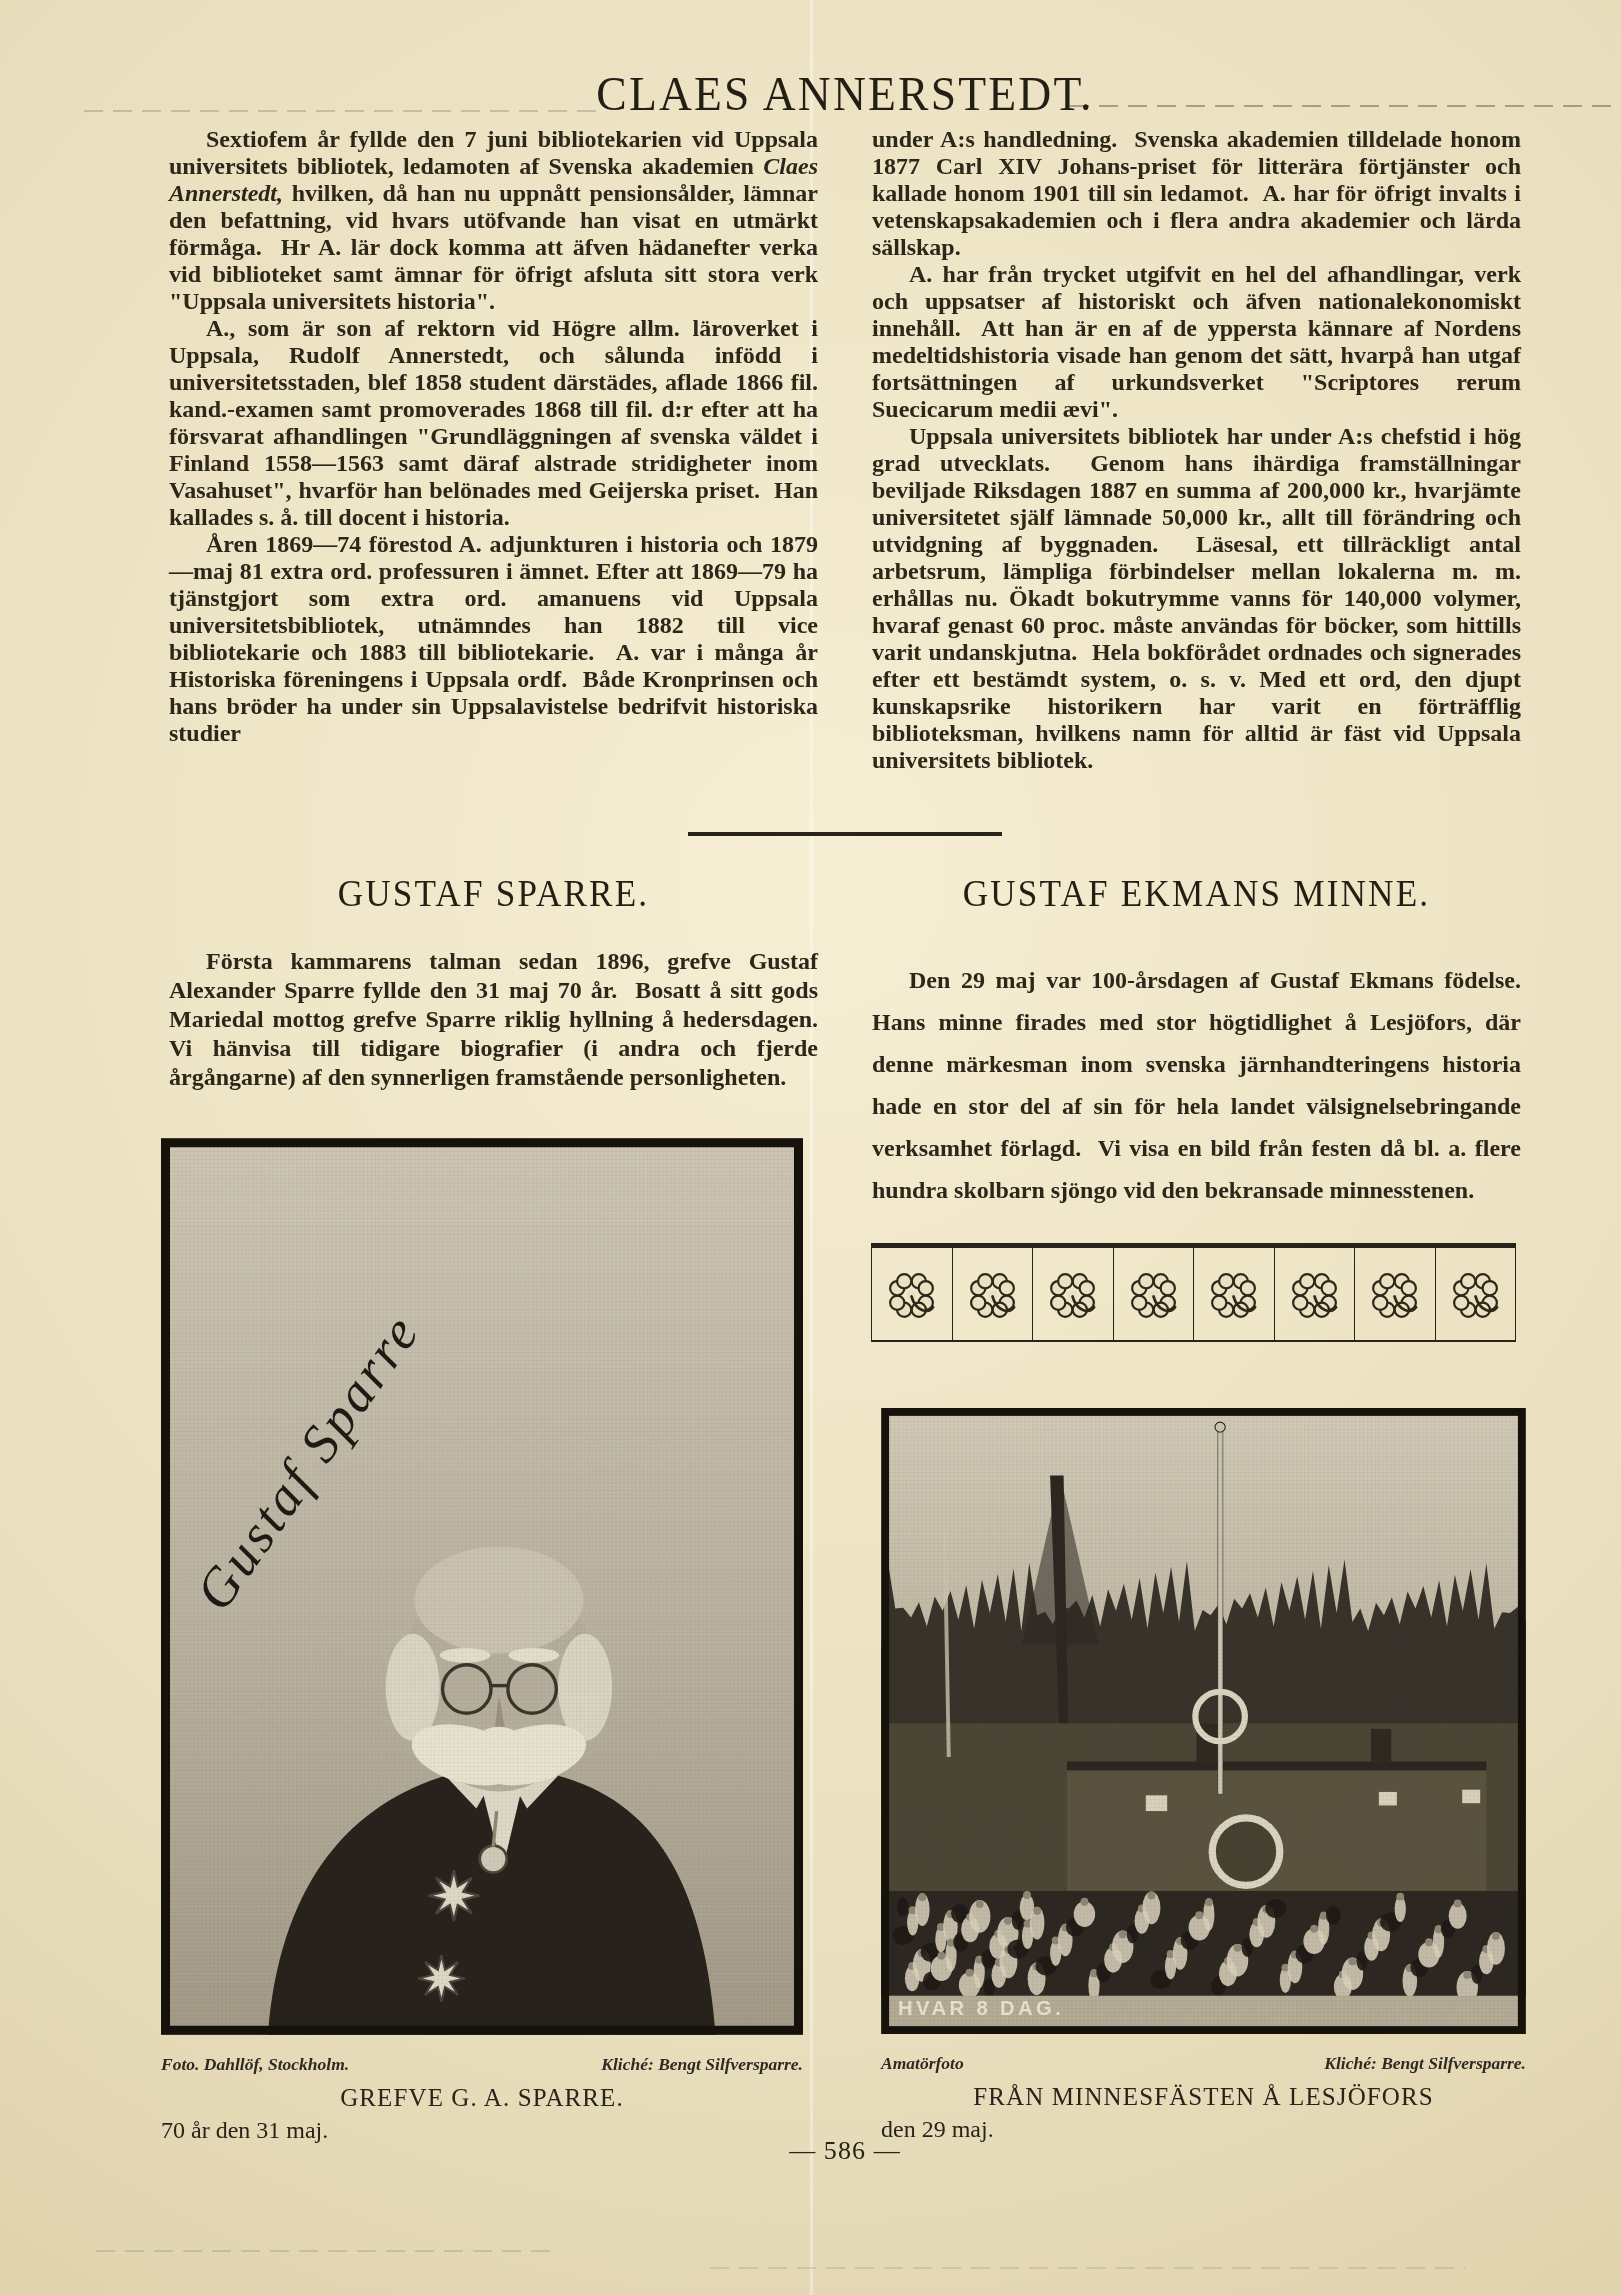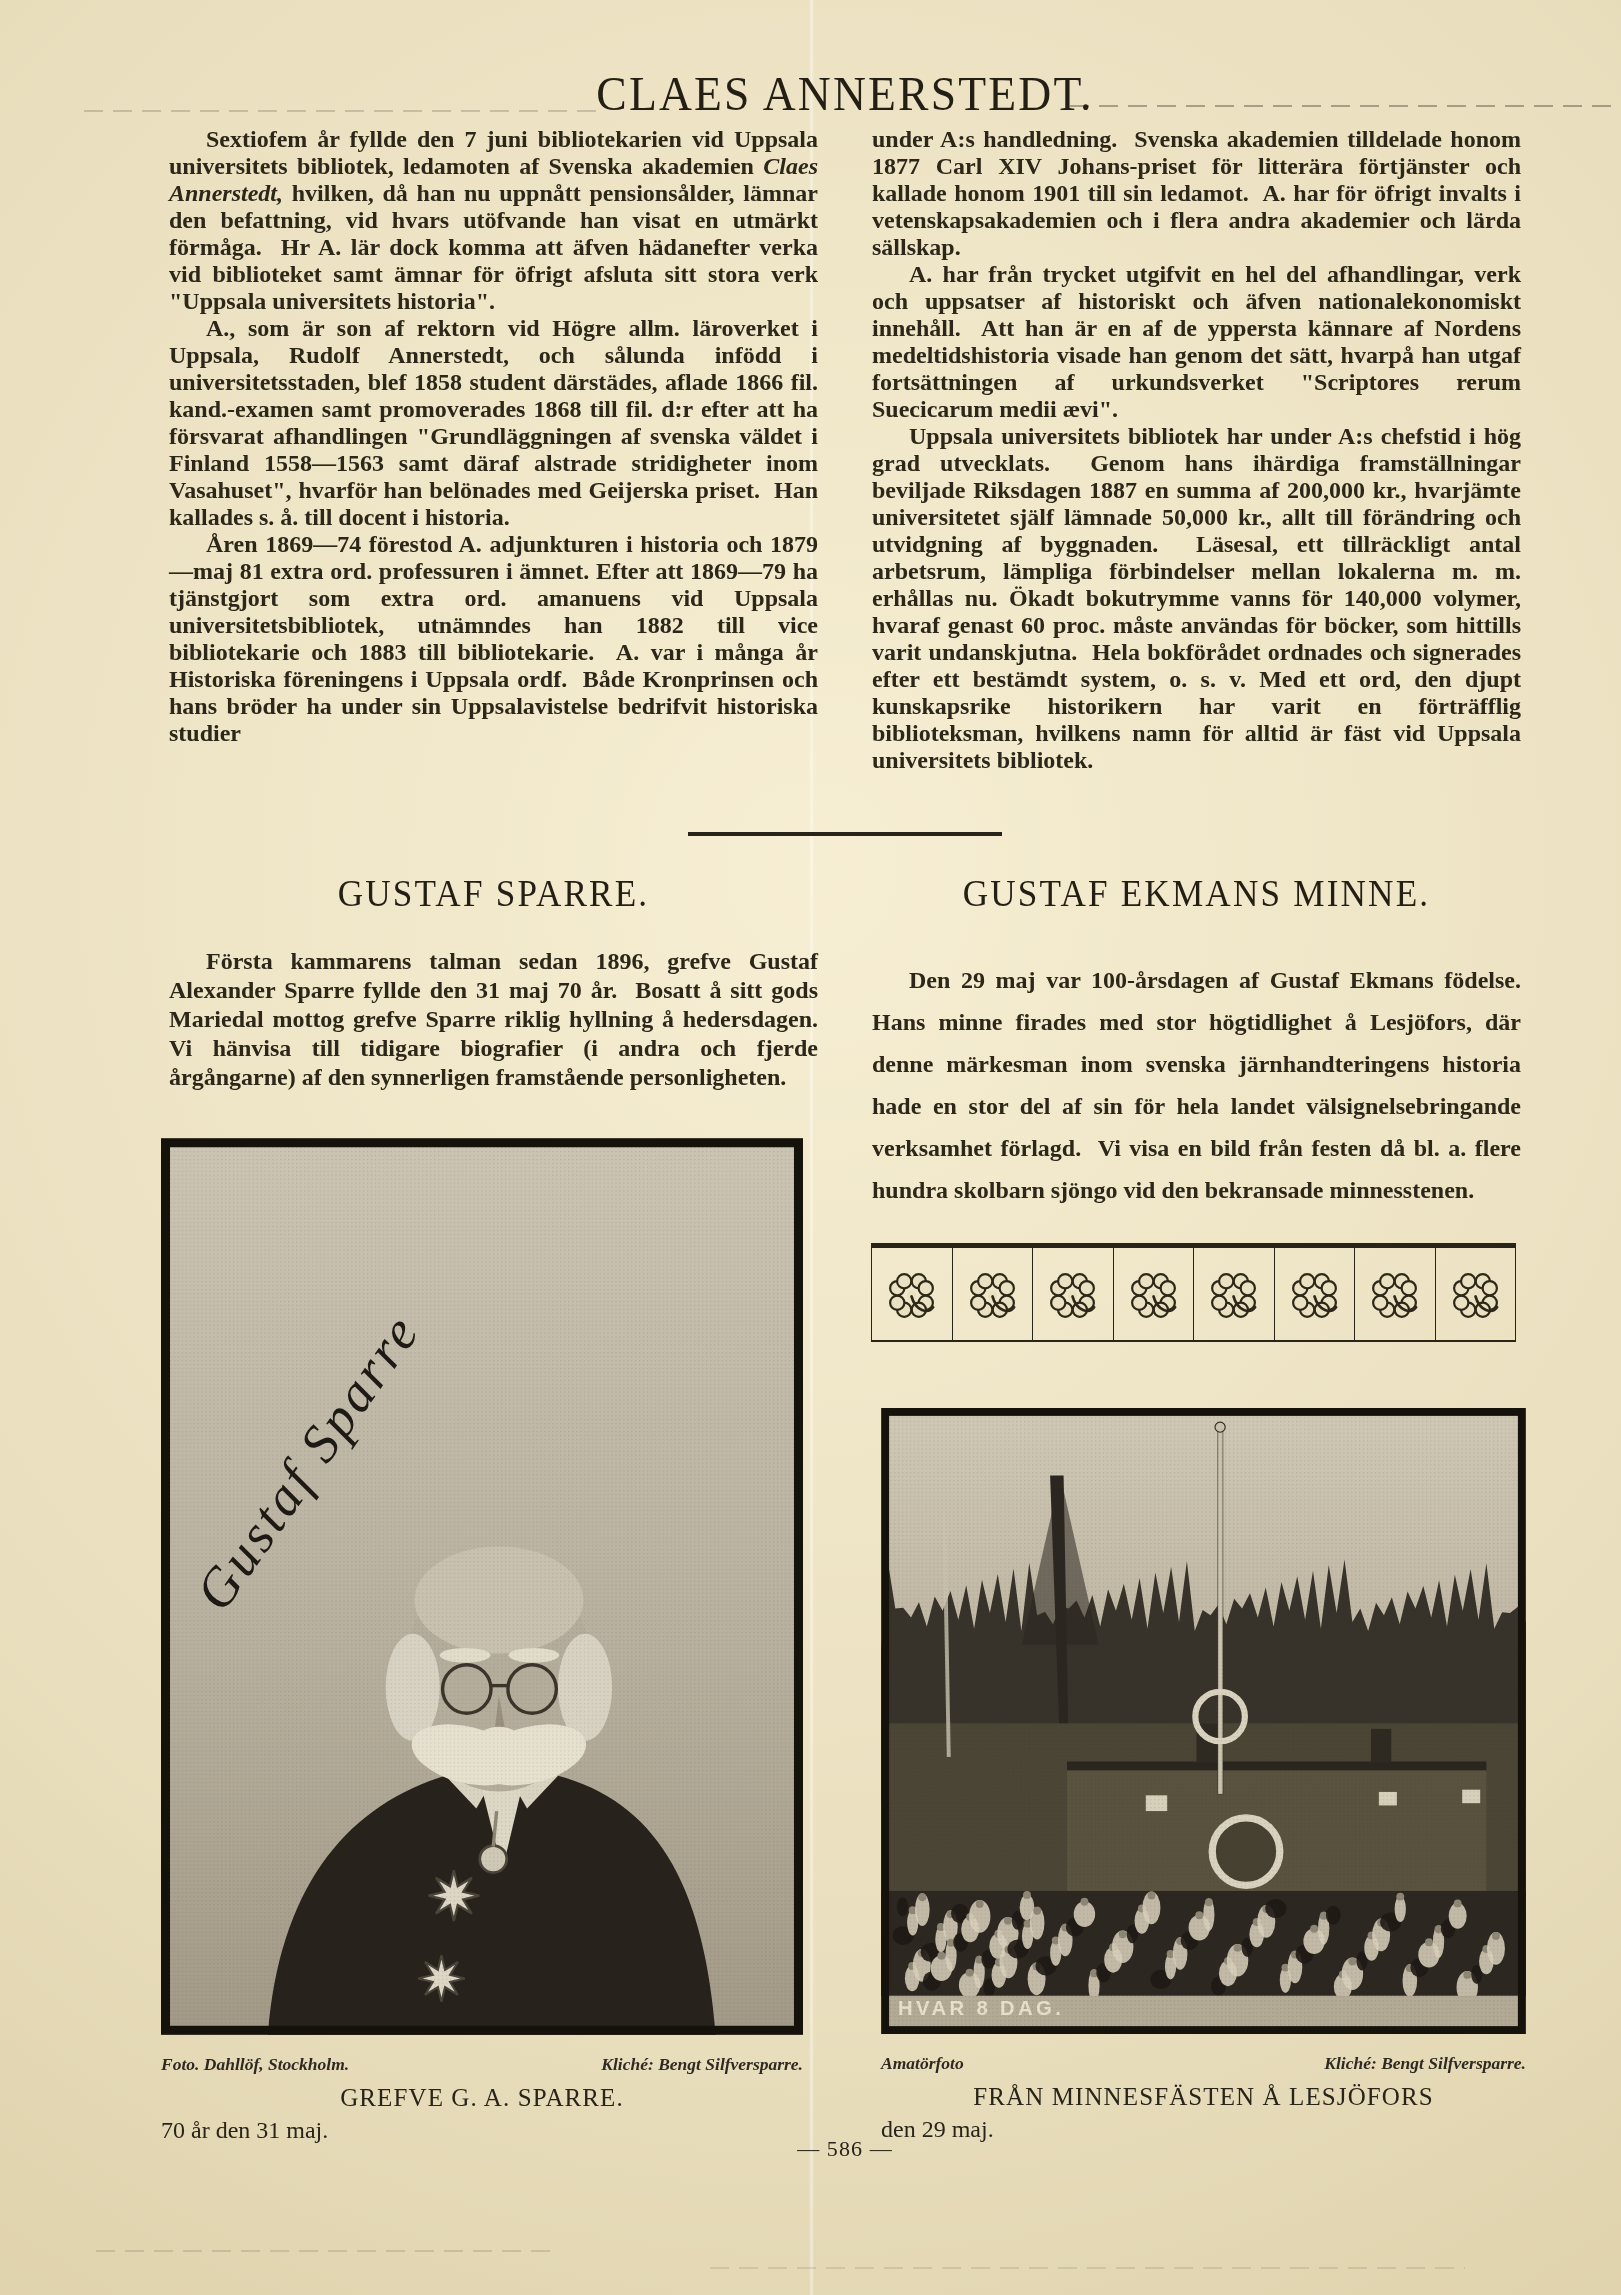--- a/index.html
+++ b/index.html
@@ -44,21 +44,21 @@
   .ornament-band .cell:first-child { border-left:1.7px solid #29241a; }
   .figure { position:absolute; }
   .fig-left { left:161px; top:1138px; width:642px; }
   .fig-right { left:881px; top:1408px; width:645px; }
   .figure svg.photo { display:block; }
   .credits { display:flex; justify-content:space-between; margin-top:19px;
     font-size:17.5px; font-weight:700; font-style:italic; color:#2e2922; }
   .cap-title { text-align:center; font-size:25px; letter-spacing:1.1px; margin-top:9px; color:#29241a; }
   .cap-sub { font-size:24px; margin-top:4.5px; color:#29241a; }
   .pageno { position:absolute; top:2136px; left:169px; width:1352px; text-align:center;
-    font-size:22px; letter-spacing:1.1px; color:#29241a; }
+    font-size:26px; letter-spacing:1.1px; color:#29241a; }
 </style>
 </head>
 <body>
 
 <div class="page">
 
   <div class="fold-line"></div>
   <div class="scratch s1"></div>
   <div class="scratch s2"></div>
   <div class="scratch s3"></div>

